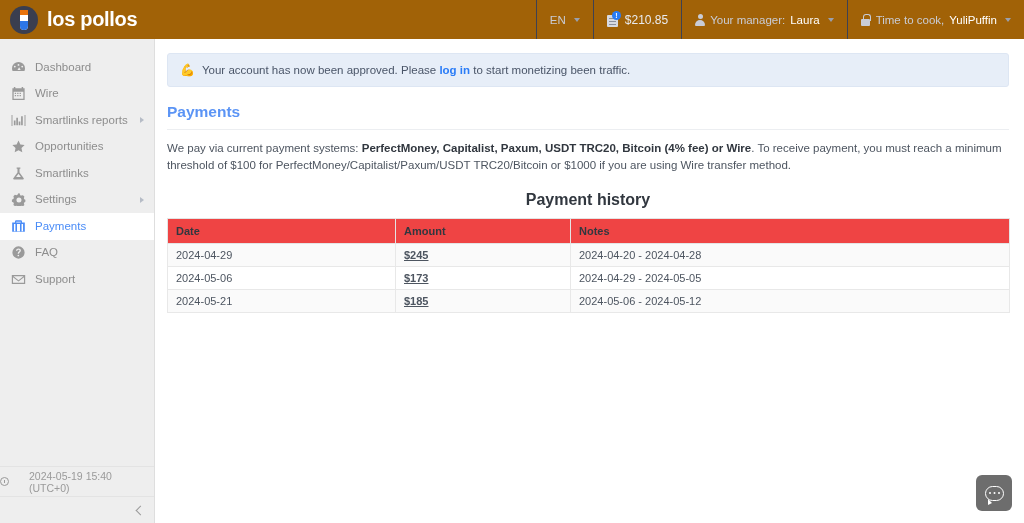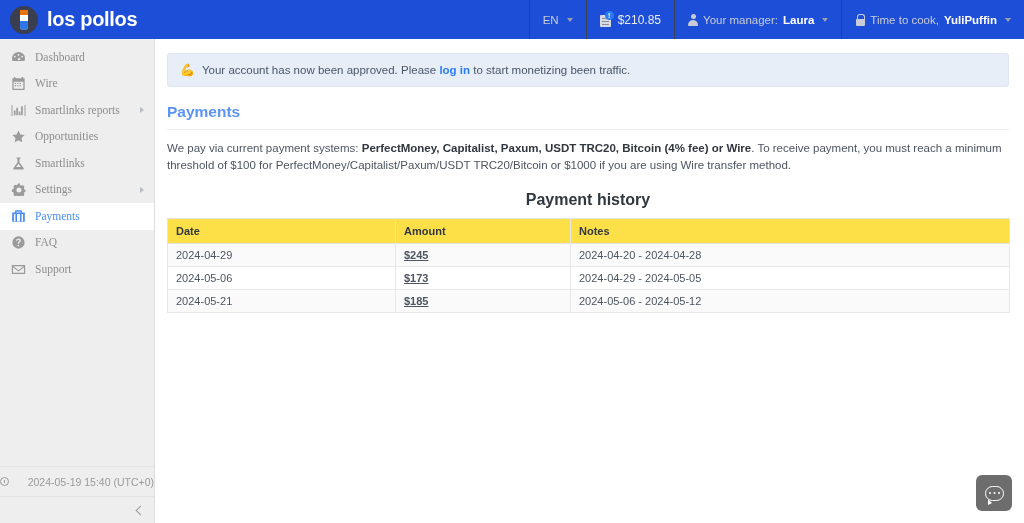--- a/index.html
+++ b/index.html
@@ -8,21 +8,21 @@
     font-family: "Liberation Sans", sans-serif;
     background: #ffffff;
     overflow: hidden;
   }
   .app { position: relative; width: 1024px; height: 523px; }
 
   
   .topbar {
     position: absolute; top: 0; left: 0;
     width: 1024px; height: 39px;
-    background: #1d4ed8;
+    background: #a16207;
     display: flex; align-items: stretch;
   }
   .brand {
     display: flex; align-items: center; gap: 9px;
     padding: 0 14px 0 10px;
     width: 155px;
   }
   .vial-wrap {
     width: 28px; height: 28px; border-radius: 50%;
     background: #3a3e4f;
@@ -40,21 +40,21 @@
     color: #ffffff; font-size: 20px; font-weight: bold; letter-spacing: -0.3px;
   }
   .top-right { margin-left: auto; display: flex; align-items: stretch; }
   .tb-item {
     display: flex; align-items: center; gap: 5px;
     padding: 0 13px;
     color: #c9ccd6; font-size: 11.5px;
     border-left: 1px solid #3d4152;
     white-space: nowrap;
   }
-  .tb-item b { color: #ffffff; font-weight: bold; }
+  .tb-item b { color: #ffffff; font-weight: normal; }
   .caret { display:inline-block; width:0; height:0;
     border-left:3.5px solid transparent; border-right:3.5px solid transparent;
     border-top:4px solid #9aa0ae; margin-left: 3px; }
   .money-icon { position: relative; width: 13px; height: 14px; flex: 0 0 auto; }
   .money-icon .doc { position:absolute; left:0; bottom:0; width:11px; height:12px;
     background: #d7dae2; border-radius: 1px; }
   .money-icon .doc::before { content:""; position:absolute; left:2px; top:3px; width:7px; height:1px; background:#8b8f9c; box-shadow: 0 3px 0 #8b8f9c, 0 6px 0 #8b8f9c; }
   .money-icon .badge { position:absolute; right:-1px; top:-2px; width:9px; height:9px;
     border-radius:50%; background:#2a7cf7; color:#fff; font-size:7px; line-height:9px; text-align:center; font-weight:bold;}
   .price { color: #e9ebf0; font-size: 12px; }
@@ -64,21 +64,21 @@
   .ico-lock::before { content:""; position:absolute; left:2px; top:0; width:6px; height:6px; border:1.5px solid #c9ccd6; border-bottom:none; border-radius: 3px 3px 0 0; }
   .ico-lock::after { content:""; position:absolute; left:0.5px; top:5px; width:9px; height:7px; border-radius:1px; background:#c9ccd6; }
 
   
   .sidebar {
     position: absolute; top: 39px; left: 0;
     width: 155px; height: 484px;
     background: #eeeeee;
     border-right: 1px solid #dedede;
   }
-  .nav { padding-top: 5px; font-family: Liberation Serif, serif; }
+  .nav { padding-top: 15px; }
   .nav-item {
     position: relative;
     display: flex; align-items: center; gap: 9px;
     height: 26.5px; padding: 0 10px 0 11px;
     color: #8d8d8d; font-size: 11.5px;
     cursor: pointer;
   }
   .nav-item.active { background: #ffffff; color: #4a8cf7; }
   .nav-icon { width: 15px; height: 13px; flex: 0 0 auto; position: relative; color: #9a9a9a; }
   .nav-item.active .nav-icon { color: #4a8cf7; }
@@ -87,21 +87,21 @@
     margin-left: auto; width:0; height:0;
     border-top:3.5px solid transparent; border-bottom:3.5px solid transparent;
     border-left:4px solid #b6bcc6;
   }
   .nav-label { line-height: 1; }
 
   .side-footer {
     position: absolute; bottom: 0; left: 0; width: 154px;
   }
   .timestamp {
-    height: 30px; display:flex; align-items:center; justify-content:space-between; gap:0;
+    height: 30px; display:flex; align-items:center; justify-content:flex-start; gap:20px;
     color: #9a9a9a; font-size: 10.5px; border-top: 1px solid #e3e3e3;
   }
   .clock { width: 9px; height: 9px; border:1.2px solid #9a9a9a; border-radius:50%; position: relative; flex:0 0 auto;}
   .clock::after { content:""; position:absolute; left:3px; top:1.6px; width:1px; height:3px; background:#9a9a9a; }
   .collapse-bar {
     height: 27px; background: #eeeeee; border-top: 1px solid #e3e3e3;
     display:flex; align-items:center; justify-content:flex-end; padding-right: 10px;
     cursor: pointer;
   }
   .chev-left {
@@ -138,21 +138,21 @@
   }
   .intro b { color: #31373f; font-weight: bold; }
   .section-title { font-size: 16px; font-weight: bold; color: #31373f; margin-bottom: 9px; text-align: center; }
 
   table.history {
     width: 843px; border-collapse: collapse;
     font-size: 11px;
   }
   table.history th {
     text-align: left; font-weight: bold; color: #31373f;
-    background: #fde047;
+    background: #ef4444;
     border: 1px solid #e4e4e4;
     padding: 6px 8px;
     height: 21px;
   }
   table.history td {
     border: 1px solid #e8e8e8;
     padding: 5px 8px; color: #4d5560;
     height: 20px;
   }
   table.history tbody tr:nth-child(odd) td { background: #fafafa; }

